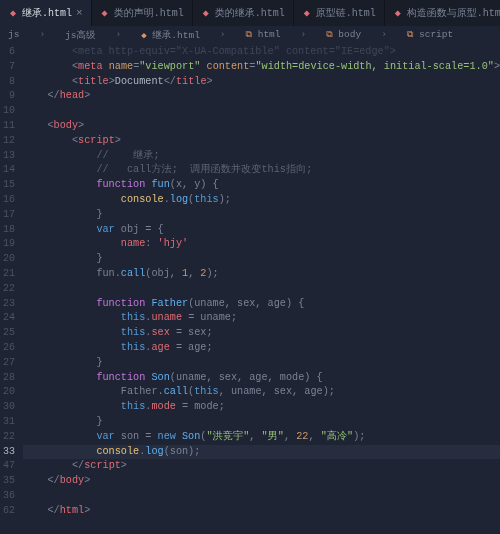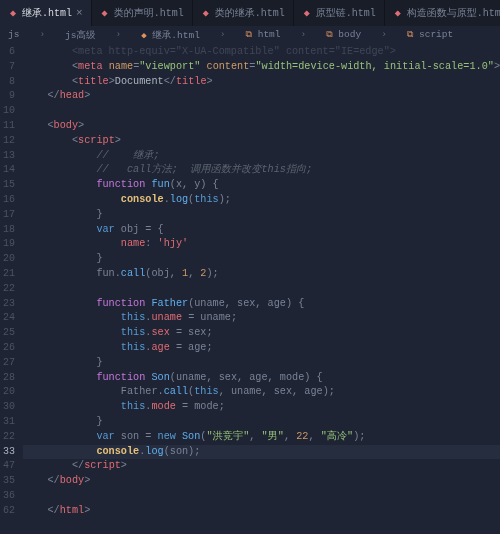--- a/index.html
+++ b/index.html
@@ -75,22 +75,22 @@
   
   .p  { color: #7a8296; }   
   .t  { color: #e06c75; }   
   .a  { color: #d19a66; }   
   .s  { color: #98c379; }   
   .k  { color: #c678dd; }   
   .kb { color: #569cd6; text-align: center; }   
   .fn { color: #61afef; }   
   .pr { color: #e06c75; }   
   .n  { color: #d19a66; }   
-  .c  { color: #5c6370; font-style: italic; } 
-  .obj{ color: #e5c07b; font-weight: bold; }   
+  .c  { color: #5c6370; } 
+  .obj{ color: #e5c07b; }   
   .sr { color: #e06c75; }   
 </style>
 </head>
 <body>
 
 <div class="tabs">
     <div class="tab active">
       <span class="file-icon">◆</span>
       <span>继承.html</span>
       <span class="close">×</span>

